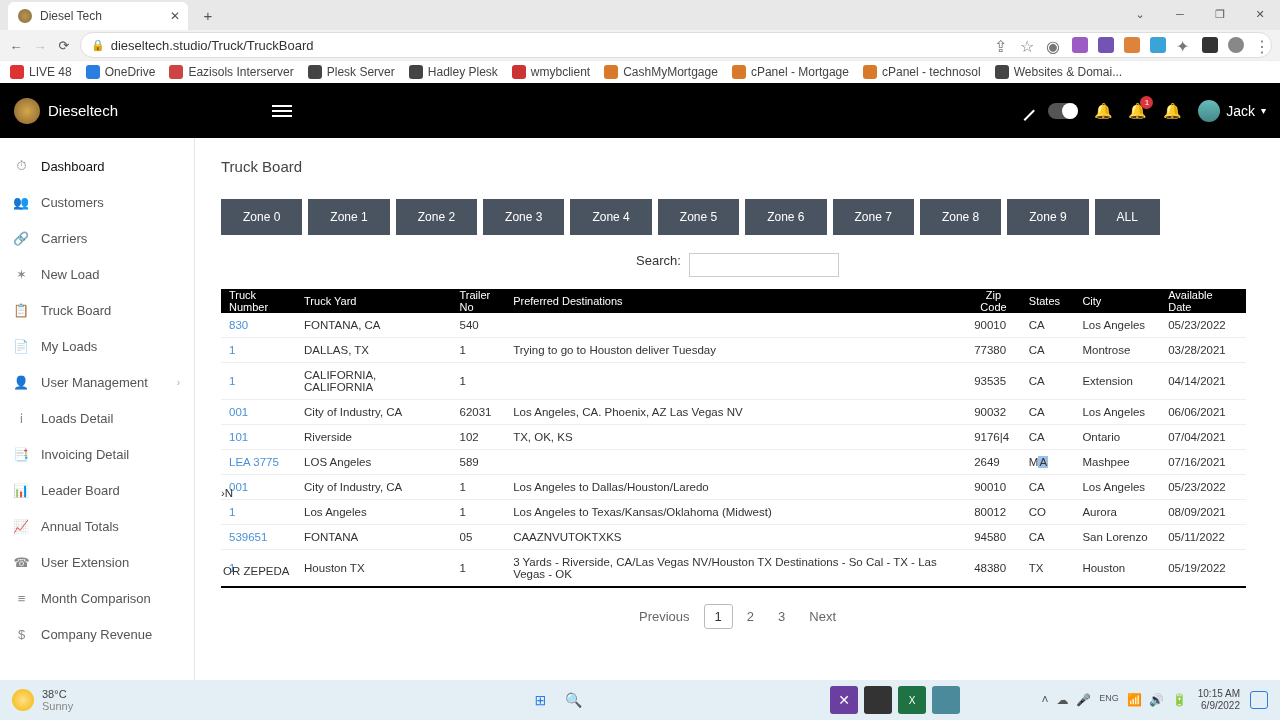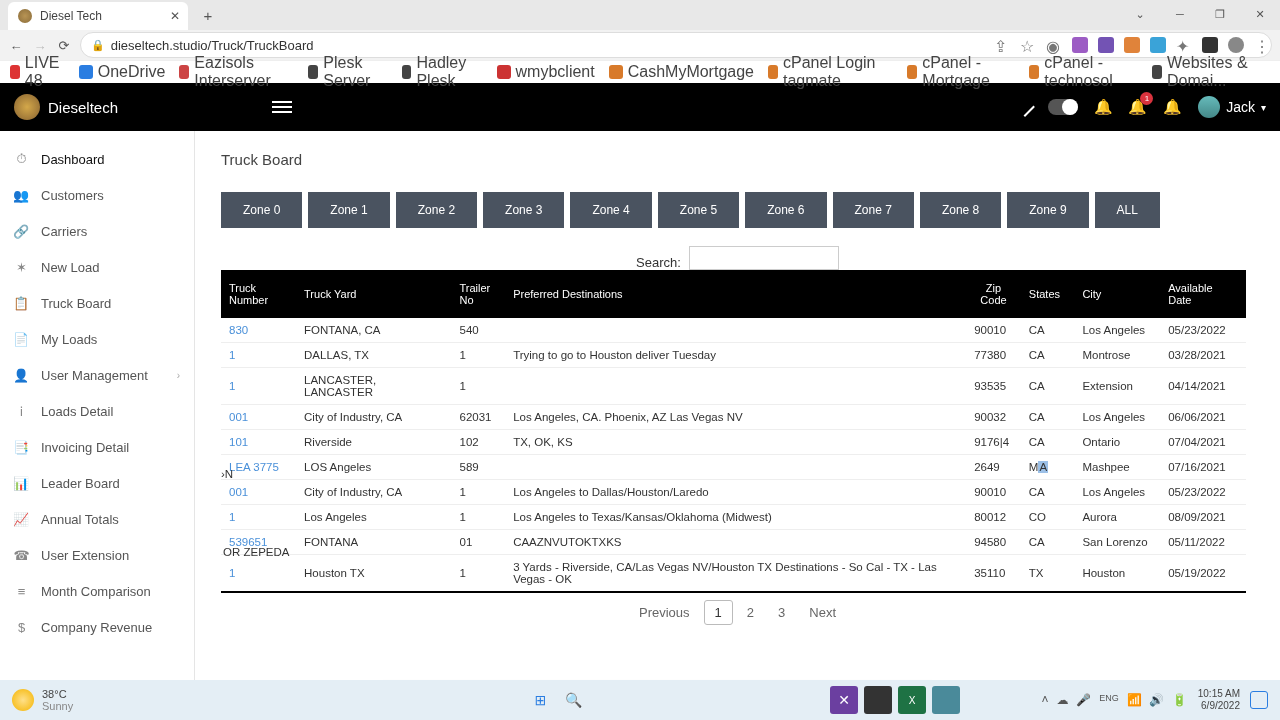--- a/index.html
+++ b/index.html
@@ -16,26 +16,26 @@
 .window-ctrl div{width:40px;height:28px;display:flex;align-items:center;justify-content:center;color:#555;font-size:11px}
 
 .addr-row{height:30px;display:flex;align-items:center;padding:0 8px;gap:8px}
 .addr-row .nav-btn{width:16px;height:16px;display:flex;align-items:center;justify-content:center;color:#555;font-size:13px}
 .addr-bar{flex:1;height:26px;background:#fff;border:1px solid #ddd;border-radius:13px;display:flex;align-items:center;padding:0 10px;font-size:13px;color:#333}
 .addr-bar .lock{color:#666;margin-right:6px;font-size:11px}
 .addr-icons{display:flex;gap:8px;margin-left:10px}
 .ext-row{position:absolute;right:10px;display:flex;gap:10px}
 .ext-row div{width:16px;height:16px;border-radius:3px}
 
-.bm-bar{height:23px;display:flex;align-items:center;padding:0 10px;gap:14px;font-size:16px;color:#444;background:#fff;border-top:1px solid #eee}
+.bm-bar{height:23px;display:flex;align-items:center;padding:0 10px;gap:14px;font-size:12px;color:#444;background:#fff;border-top:1px solid #eee}
 .bm{display:flex;align-items:center;gap:5px}
 .bm .ico{width:14px;height:14px;border-radius:3px}
 
 
-.app-header{height:48px;background:#000;display:flex;align-items:center;padding:0 14px;color:#fff}
+.app-header{height:55px;background:#000;display:flex;align-items:center;padding:0 14px;color:#fff}
 .hamburger{width:20px;margin-left:154px;cursor:pointer}
 .hamburger span{display:block;height:2px;background:#fff;margin:3px 0}
 .brand{display:flex;align-items:center;gap:8px}
 .brand .logo{width:26px;height:26px;background:radial-gradient(circle,#d4a84a,#876231);border-radius:50%}
 .brand-name{font-size:15px;font-weight:400}
 .header-right{margin-left:auto;display:flex;align-items:center;gap:16px}
 .brush-icon{width:14px;height:14px;transform:rotate(-45deg);border-bottom:2px solid #fff}
 .toggle{width:30px;height:16px;background:#555;border-radius:8px;position:relative}
 .toggle::after{content:'';position:absolute;right:0;top:0;width:16px;height:16px;background:#fff;border-radius:8px}
 .bell{position:relative;font-size:15px;color:#ccc}
@@ -48,35 +48,35 @@
 .sidebar{width:195px;background:#fff;border-right:1px solid #e5e5e5;padding-top:10px}
 .nav-item{display:flex;align-items:center;height:36px;padding:0 14px;font-size:13px;color:#555;gap:12px;cursor:pointer}
 .nav-item.active{color:#111;font-weight:500}
 .nav-item .nav-ico{width:15px;height:15px;display:flex;align-items:center;justify-content:center;color:#888;font-size:13px}
 .nav-item .chev{margin-left:auto;font-size:10px;color:#aaa}
 
 .main{flex:1;padding:20px 26px;overflow:hidden;position:relative}
 .page-title{font-size:15px;color:#444;margin-bottom:24px}
 .zones{display:flex;gap:6px;margin-bottom:18px}
 .zone-btn{background:#4a5360;color:#fff;border:none;font-size:12px;padding:0 22px;height:36px;cursor:pointer}
-.search-row{display:flex;justify-content:center;align-items:flex-end;gap:8px;font-size:13px;color:#333}
+.search-row{display:flex;justify-content:center;align-items:flex-start;gap:8px;margin-bottom:12px;font-size:13px;color:#333}
 .search-row input{width:150px;height:24px;border:1px solid #ccc;padding:0 6px}
 
 .tbl-wrap{position:relative}
 table{width:1025px;border-collapse:collapse;font-size:11.5px;background:#fff}
 thead{background:#000;color:#fff}
-thead th{text-align:left;padding:12px 8px;font-weight:400;font-size:11px}
+thead th{text-align:left;padding:0 8px;font-weight:400;font-size:11px}
 tbody td{padding:6px 8px;border-bottom:1px solid #eee;color:#333}
 tbody tr:last-child td{border-bottom:2px solid #000}
 .link{color:#4a90d9}
 .hl{background:#9cc0e7;padding:0 1px}
 .overflow-txt{position:absolute;left:0;top:198px;font-size:11.5px;color:#333}
 .overflow-txt2{position:absolute;left:2px;top:276px;font-size:11.5px;color:#333}
 
-.pager{display:flex;justify-content:center;align-items:center;gap:4px;margin-top:7px;font-size:13px;color:#666}
+.pager{display:flex;justify-content:center;align-items:center;gap:4px;margin-top:16px;font-size:13px;color:#666}
 .pager span,.pager a{padding:4px 10px;cursor:pointer}
 .pager .cur{border:1px solid #bbb;border-radius:3px;color:#333}
 
 .hscroll{position:absolute;bottom:0;left:216px;right:28px;height:12px;display:flex;align-items:center}
 .hscroll .arrow{width:12px;font-size:9px;color:#666;text-align:center}
 .hscroll .track{flex:1;height:10px;background:#f0f0f0;position:relative}
 .hscroll .thumb{position:absolute;left:300px;right:0;height:10px;background:#c7c7c7}
 
 
 .taskbar{position:absolute;bottom:0;left:0;right:0;height:40px;background:#e4eef5;display:flex;align-items:center;padding:0 12px;font-size:11px;color:#444}
@@ -153,24 +153,20 @@
         <span class="ico" style="background:#444"></span>
         <span>Hadley Plesk</span>
       </div>
     <div class="bm">
         <span class="ico" style="background:#c33"></span>
         <span>wmybclient</span>
       </div>
     <div class="bm">
         <span class="ico" style="background:#d87a2a"></span>
         <span>CashMyMortgage</span>
-      </div>
-    <div class="bm">
-        <span class="ico" style="background:#d87a2a"></span>
-        <span>cPanel Login tagmate</span>
       </div>
     <div class="bm">
         <span class="ico" style="background:#d87a2a"></span>
         <span>cPanel - Mortgage</span>
       </div>
     <div class="bm">
         <span class="ico" style="background:#d87a2a"></span>
         <span>cPanel - technosol</span>
       </div>
     <div class="bm">
@@ -315,21 +311,21 @@
               <td>DALLAS, TX</td>
               <td>1</td>
               <td>Trying to go to Houston deliver Tuesday</td>
               <td>77380</td>
               <td>CA</td>
               <td>Montrose</td>
               <td>03/28/2021</td>
             </tr>
             <tr>
               <td class="link">1</td>
-              <td>LANCASTER, LANCASTER</td>
+              <td>CALIFORNIA, CALIFORNIA</td>
               <td>1</td>
               <td></td>
               <td>93535</td>
               <td>CA</td>
               <td>Extension</td>
               <td>04/14/2021</td>
             </tr>
             <tr>
               <td class="link">001</td>
               <td>City of Industry, CA</td>
@@ -376,33 +372,33 @@
               <td>1</td>
               <td>Los Angeles to Texas/Kansas/Oklahoma (Midwest)</td>
               <td>80012</td>
               <td>CO</td>
               <td>Aurora</td>
               <td>08/09/2021</td>
             </tr>
             <tr>
               <td class="link">539651</td>
               <td>FONTANA</td>
-              <td>01</td>
+              <td>05</td>
               <td>CAAZNVUTOKTXKS</td>
               <td>94580</td>
               <td>CA</td>
               <td>San Lorenzo</td>
               <td>05/11/2022</td>
             </tr>
             <tr>
               <td class="link">1</td>
               <td>Houston TX</td>
               <td>1</td>
               <td>3 Yards - Riverside, CA/Las Vegas NV/Houston TX Destinations - So Cal - TX - Las Vegas - OK</td>
-              <td>35110</td>
+              <td>48380</td>
               <td>TX</td>
               <td>Houston</td>
               <td>05/19/2022</td>
             </tr>
           </tbody>
       </table>
     </div>
     <div class="pager">
       <span>Previous</span>
       <span class="cur">1</span>

